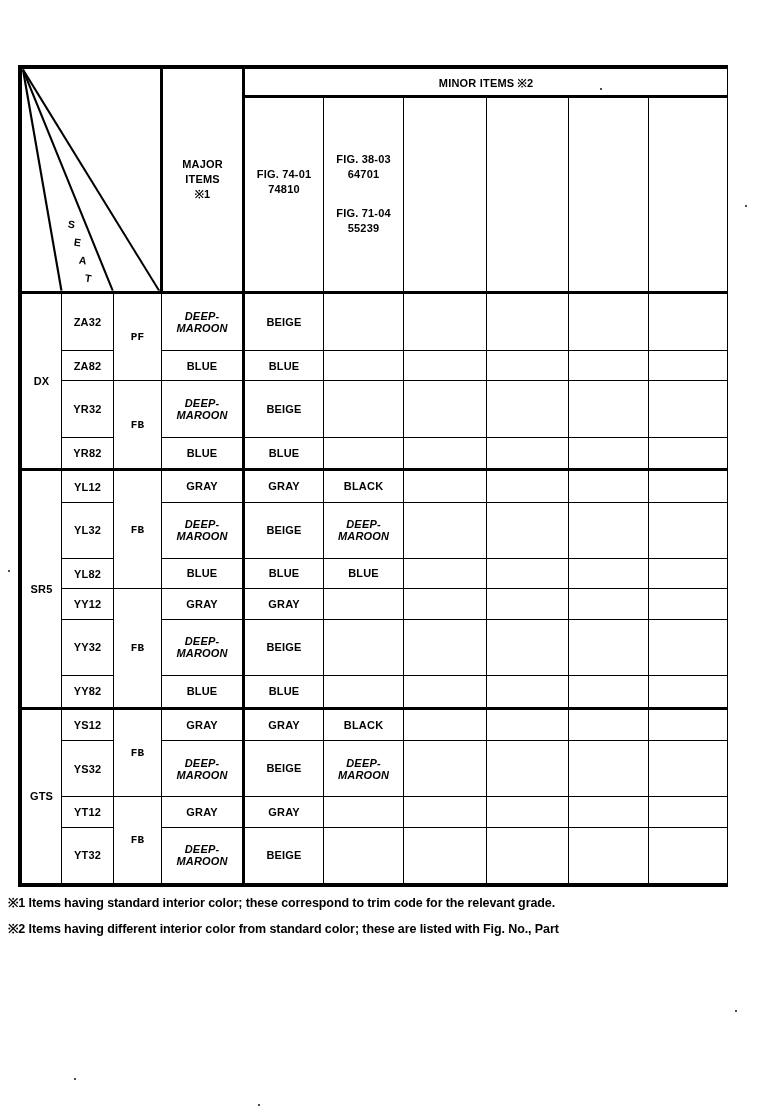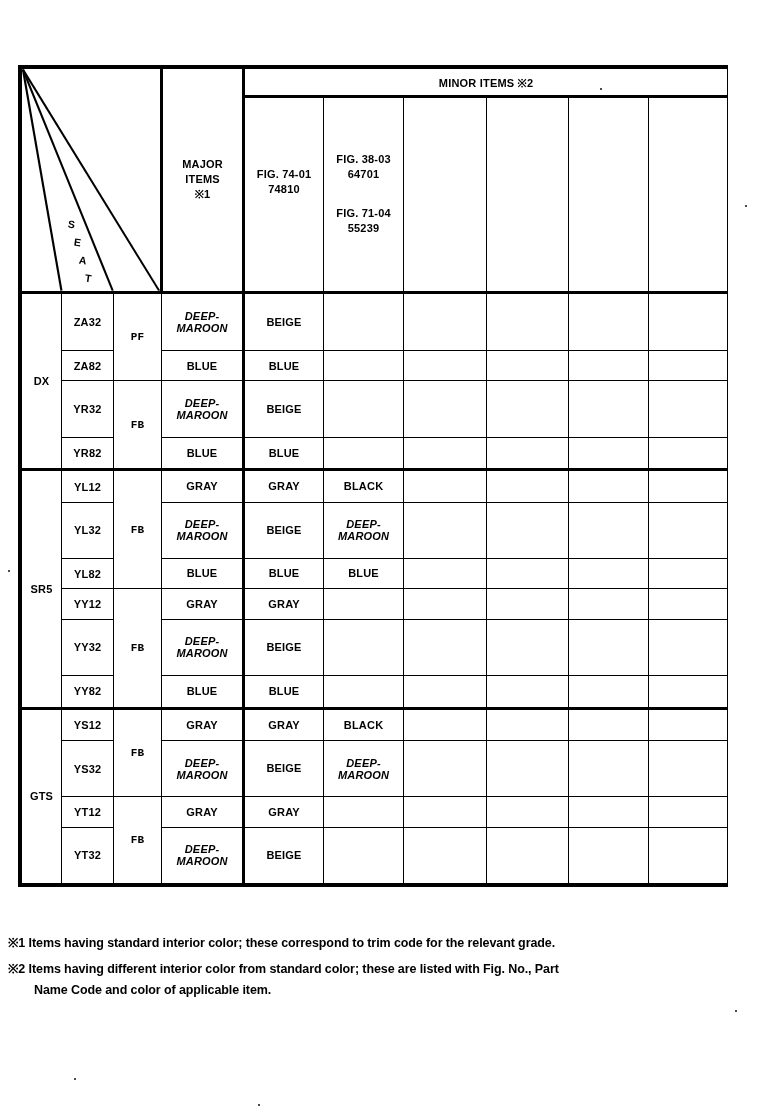--- a/index.html
+++ b/index.html
@@ -110,21 +110,20 @@
   
   .notes {
     position: absolute;
     left: 8px;
     top: 893px;
     width: 744px;
     font-size: 12.5px;
     font-weight: bold;
     line-height: 21px;
     letter-spacing: -0.1px;
-    margin-top: 40px;
   }
   .note-row {
     display: block;
     margin-bottom: 5px;
   }
   .note-mark { display: inline; }
   .note-indent { display: block; padding-left: 26px; }
 
   
   .speck {
@@ -379,21 +378,20 @@
       </tbody>
     </table>
   </div>
 
   <div class="notes">
     <div class="note-row">
       <span class="note-mark">※1</span><span>&nbsp;</span><span>Items having standard interior color; these correspond to trim code for the relevant grade.</span>
     </div>
     <div class="note-row">
       <span class="note-mark">※2</span><span>&nbsp;</span><span>Items having different interior color from standard color; these are listed with Fig. No., Part</span>
-      <span class="note-indent">Name Code and color of applicable item.</span>
     </div>
   </div>
 
   <div class="speck" style="left:8px;  top:570px; width:2px; height:2px;"></div>
   <div class="speck" style="left:745px;top:205px; width:2px; height:2px;"></div>
   <div class="speck" style="left:735px;top:1010px;width:2px; height:2px;"></div>
   <div class="speck" style="left:74px; top:1078px;width:2px; height:2px;"></div>
   <div class="speck" style="left:258px;top:1104px;width:2px; height:2px;"></div>
   <div class="speck" style="left:600px;top:88px;  width:2px; height:2px;"></div>
 

